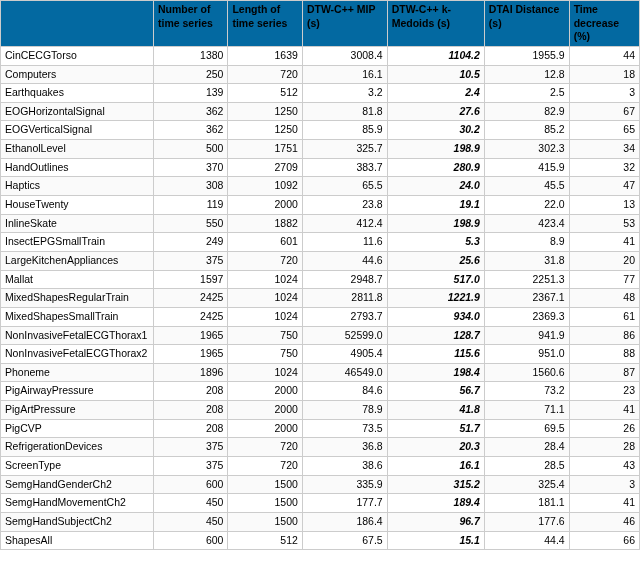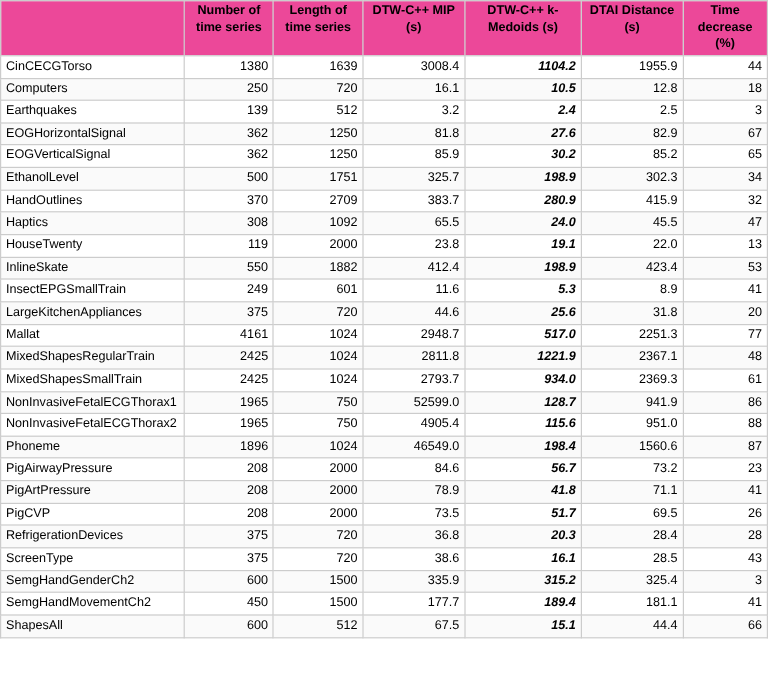--- a/index.html
+++ b/index.html
@@ -16,23 +16,23 @@
       border-collapse: collapse;
       table-layout: fixed;
     }
     th, td {
       border: 1px solid #ccc;
       padding: 2px 4px;
       vertical-align: top;
       font-size: 10.5px;
     }
     th {
-      background: #ec4899;
+      background: #0369a1;
       font-weight: bold;
-      text-align: center;
+      text-align: left;
       line-height: 1.3;
     }
     td {
       text-align: left;
       line-height: 1.3;
     }
     td.num {
       text-align: right;
     }
     td.bold {
@@ -177,21 +177,21 @@
         <td>LargeKitchenAppliances</td>
         <td class="num">375</td>
         <td class="num">720</td>
         <td class="num">44.6</td>
         <td class="bold">25.6</td>
         <td class="num">31.8</td>
         <td class="num">20</td>
       </tr>
       <tr>
         <td>Mallat</td>
-        <td class="num">4161</td>
+        <td class="num">1597</td>
         <td class="num">1024</td>
         <td class="num">2948.7</td>
         <td class="bold">517.0</td>
         <td class="num">2251.3</td>
         <td class="num">77</td>
       </tr>
       <tr>
         <td>MixedShapesRegularTrain</td>
         <td class="num">2425</td>
         <td class="num">1024</td>
@@ -293,20 +293,29 @@
       <tr>
         <td>SemgHandMovementCh2</td>
         <td class="num">450</td>
         <td class="num">1500</td>
         <td class="num">177.7</td>
         <td class="bold">189.4</td>
         <td class="num">181.1</td>
         <td class="num">41</td>
       </tr>
       <tr>
+        <td>SemgHandSubjectCh2</td>
+        <td class="num">450</td>
+        <td class="num">1500</td>
+        <td class="num">186.4</td>
+        <td class="bold">96.7</td>
+        <td class="num">177.6</td>
+        <td class="num">46</td>
+      </tr>
+      <tr>
         <td>ShapesAll</td>
         <td class="num">600</td>
         <td class="num">512</td>
         <td class="num">67.5</td>
         <td class="bold">15.1</td>
         <td class="num">44.4</td>
         <td class="num">66</td>
       </tr>
     </tbody>
 </table>

